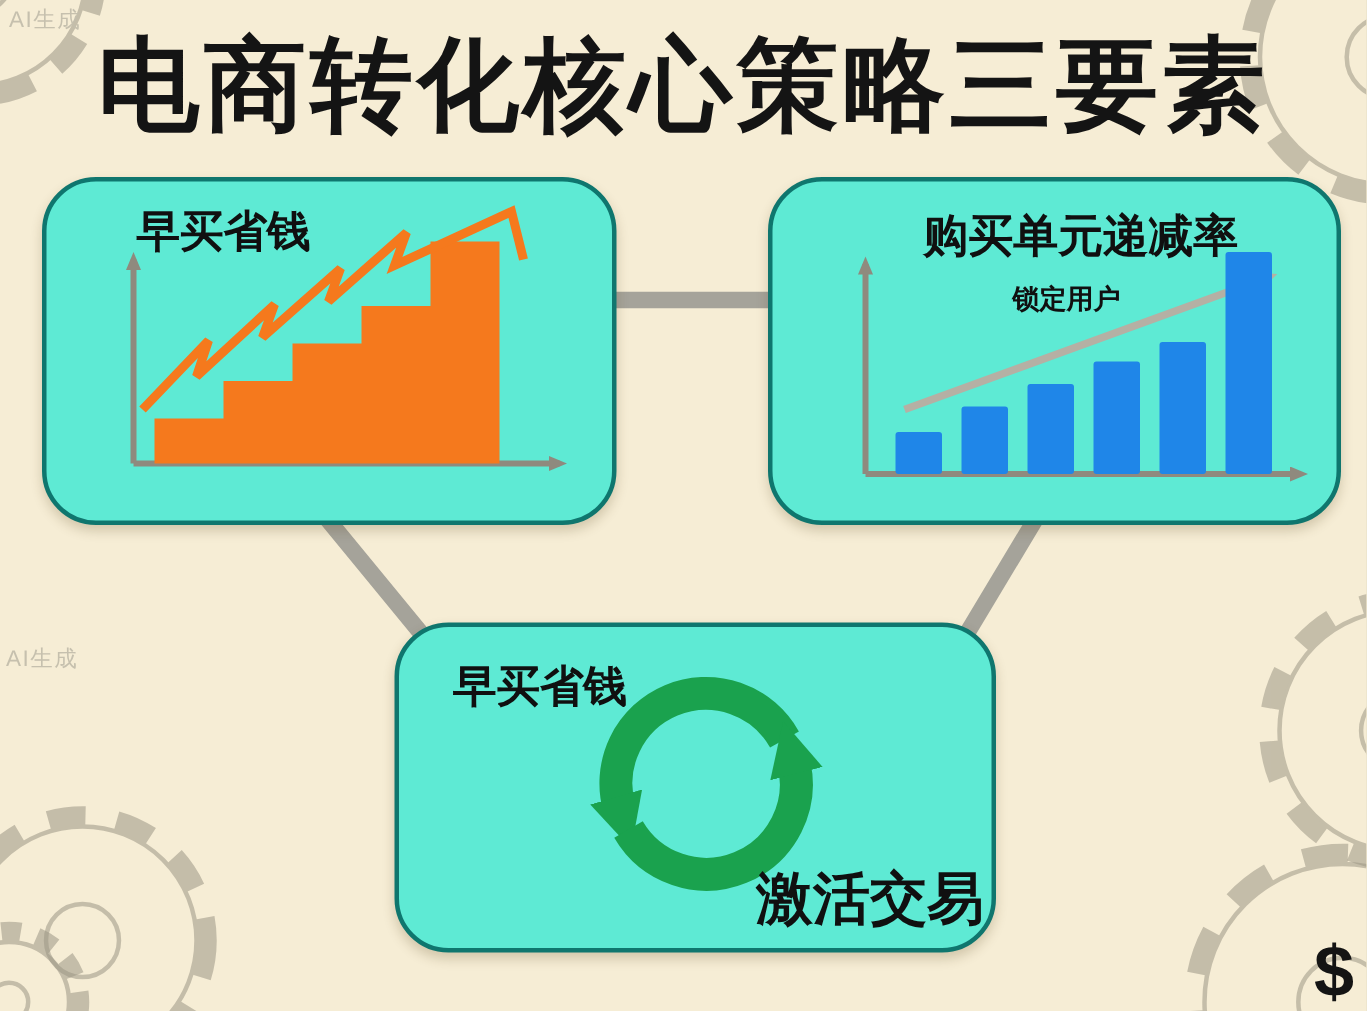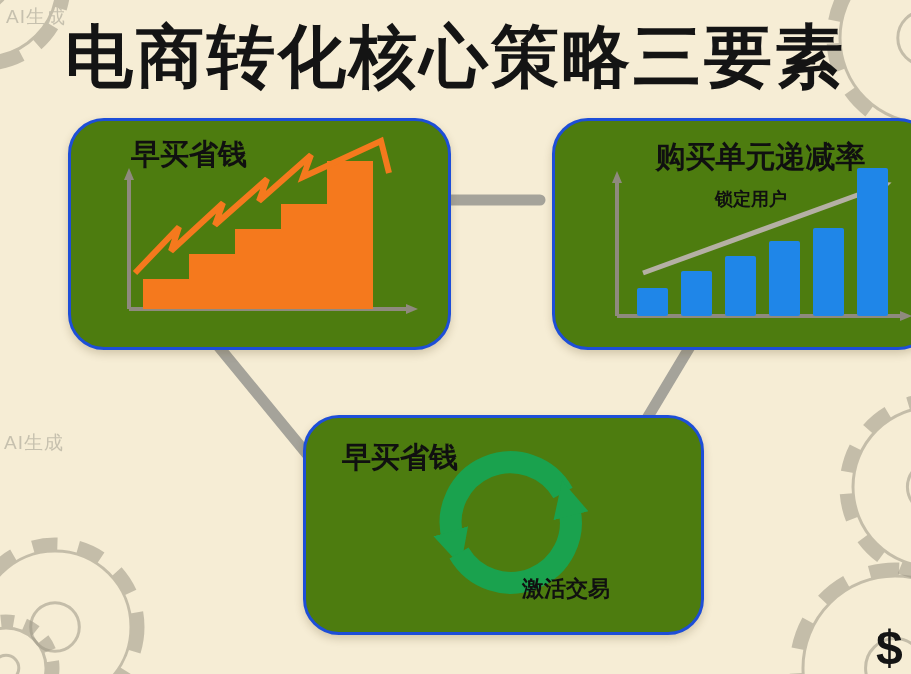--- a/index.html
+++ b/index.html
@@ -2,41 +2,41 @@
 <html><head>
 <meta charset="utf-8">
 <style>
   html,body{margin:0;padding:0;background:#e8e0c8;}
   .stage{
     position:relative;width:911px;height:674px;overflow:hidden;
     background:#f6edd5;
     font-family:"Liberation Sans","DejaVu Sans",sans-serif;
   }
   .bg-layer{position:absolute;left:0;top:0;width:911px;height:674px;}
-  .watermark{position:absolute;font-size:19px;color:rgba(195,190,172,.95);letter-spacing:1px;z-index:3;}
+  .watermark{position:absolute;font-size:15px;color:rgba(195,190,172,.95);letter-spacing:1px;z-index:3;}
   .wm-top{left:6px;top:4px;}
   .wm-mid{left:4px;top:430px;}
   .page-title{
     position:absolute;top:12px;left:0;width:100%;margin:0;text-align:center;
     font-size:68px;font-weight:700;color:#141414;letter-spacing:3px;z-index:2;
   }
   .card{
-    position:absolute;background:#4d7c0f;border:3px solid #1d4ed8;border-radius:36px;
-    box-shadow:0 4px 8px rgba(80,65,25,.22);z-index:2;margin-left:40px;
+    position:absolute;background:#5eead4;border:3px solid #0f766e;border-radius:36px;
+    box-shadow:0 4px 8px rgba(80,65,25,.22);z-index:2;
   }
   .card-early{left:28px;top:118px;width:377px;height:226px;}
   .card-rate{left:512px;top:118px;width:376px;height:226px;}
   .card-cycle{left:263px;top:415px;width:395px;height:214px;}
   .card svg.chart{position:absolute;left:0;top:0;width:100%;height:100%;}
   .card-label{position:absolute;font-weight:bold;color:#101010;z-index:2;white-space:nowrap;}
   .label-early{left:60px;top:14px;font-size:29px;}
   .label-rate{left:0;right:0;top:16px;text-align:center;font-size:30px;padding-left:35px;}
   .label-lock{left:160px;top:66px;font-size:18px;}
   .label-cycle-top{left:36px;top:20px;font-size:29px;}
-  .label-cycle-bottom{left:216px;top:156px;font-size:22px;}
+  .label-cycle-bottom{left:238px;top:156px;font-size:38px;}
 </style>
 </head>
 <body>
 
 <div class="stage">
 
   <svg class="bg-layer" viewBox="0 0 911 674">
     <g id="gear-layer">
         <g opacity="0.55" fill="none" stroke="#9d9786">
           <circle cx="-15" cy="-15" r="72" stroke-width="3"></circle>

